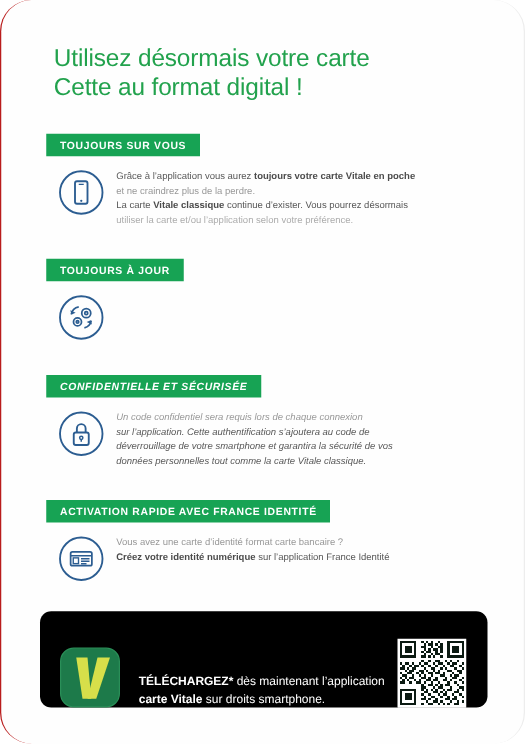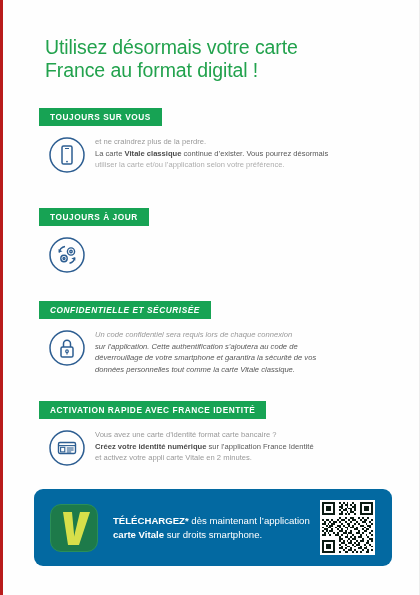--- a/index.html
+++ b/index.html
@@ -6,23 +6,24 @@
   body{
     width:420px;height:595px;
     background:#ffffff;
     font-family:"Liberation Sans", sans-serif;
     overflow:hidden;
     position:relative;
   }
   .page{
     position:absolute;inset:0;
     background:#fefefe;
-    border-left:3px solid #b91c1c;
+    border-left:1px solid #b91c1c;
     border-right:1px solid #ededed;
     box-sizing:border-box;
+    border-radius:25px;
   }
   .title{
     position:absolute;
     left:42px;top:36px;width:340px;
     color:#22a24d;
     font-size:19.5px;
     line-height:23px;
     font-weight:normal;
     letter-spacing:-0.1px;
   }
@@ -55,23 +56,23 @@
     opacity:.92;
   }
   .body b{font-weight:bold;color:#3c3c3c;}
   .body .l{display:block;white-space:nowrap;}
   .fade1{opacity:.62;}
   .fade2{opacity:.5;}
   .banner{
     position:absolute;
     left:31px;top:489px;
     width:358px;height:77px;
-    background:#0369a1;
+    background:#000000;
     border-radius:9px;
-    display:flex;align-items:center;
+    display:flex;align-items:flex-end;
   }
   .appicon{
     width:46px;height:46px;margin-left:16px;
     border-radius:11px;
     background:#1d7a4a;
     position:relative;overflow:hidden;
     flex:0 0 46px;
     border:1px solid #2a8f58;
   }
   .appicon .v{
@@ -90,35 +91,36 @@
   }
   svg{display:block;}
 </style>
 </head>
 <body>
 
 <div class="page">
 
   <div class="title">
     <span>Utilisez désormais votre carte</span><br>
-    <span>France au </span><span class="bold">format digital</span><span> !</span>
+    <span>Cette au </span><span class="bold">format digital</span><span> !</span>
   </div>
 
   <div class="section" style="top:106px;">
     <div class="badge">TOUJOURS SUR VOUS</div>
     <div class="row">
       <div class="iconwrap">
         <svg width="40" height="40" viewBox="0 0 40 40">
           <circle cx="20" cy="20" r="17" fill="none" stroke="#2c5d91" stroke-width="1.5"></circle>
           <rect x="15" y="11" width="10" height="18" rx="1.6" fill="none" stroke="#2c5d91" stroke-width="1.5"></rect>
           <line x1="18" y1="13.5" x2="22" y2="13.5" stroke="#2c5d91" stroke-width="1"></line>
           <circle cx="20" cy="26.6" r="0.9" fill="#2c5d91"></circle>
         </svg>
       </div>
       <div class="body">
+        <span class="l"><span>Grâce à l’application vous aurez </span><b>toujours votre carte Vitale en poche</b></span>
         <span class="l fade1">et ne craindrez plus de la perdre.</span>
         <span class="l"><span>La carte </span><b>Vitale classique</b><span> continue d’exister. Vous pourrez désormais</span></span>
         <span class="l fade2">utiliser la carte et/ou l’application selon votre préférence.</span>
       </div>
     </div>
   </div>
 
   <div class="section" style="top:206px;">
     <div class="badge">TOUJOURS À JOUR</div>
     <div class="row">
@@ -171,21 +173,20 @@
           <line x1="11.5" y1="17.6" x2="28.5" y2="17.6" stroke="#2c5d91" stroke-width="1.1"></line>
           <rect x="13.6" y="19.3" width="4.2" height="4.6" fill="none" stroke="#2c5d91" stroke-width="1.1"></rect>
           <line x1="19.8" y1="20" x2="26.6" y2="20" stroke="#2c5d91" stroke-width="1.1"></line>
           <line x1="19.8" y1="22" x2="26.6" y2="22" stroke="#2c5d91" stroke-width="1.1"></line>
           <line x1="19.8" y1="24" x2="24.2" y2="24" stroke="#2c5d91" stroke-width="1.1"></line>
         </svg>
       </div>
       <div class="body">
         <span class="l fade1">Vous avez une carte d’identité format carte bancaire ?</span>
         <span class="l"><b>Créez votre identité numérique</b><span> sur l’application France Identité</span></span>
-        <span class="l fade1">et activez votre appli carte Vitale en 2 minutes.</span>
       </div>
     </div>
   </div>
 
   <div class="banner">
     <div class="appicon">
       <svg class="v" viewBox="0 0 46 46" preserveAspectRatio="none">
         <polygon points="11,6 20,6 30,34 30,40 24,40 11,8" fill="#d7df4a" opacity="0"></polygon>
         <polygon points="12,7 21,7 24,40 17,40" fill="#d7df4a"></polygon>
         <polygon points="29,7 39,7 28,40 21,40" fill="#d7df4a"></polygon>

